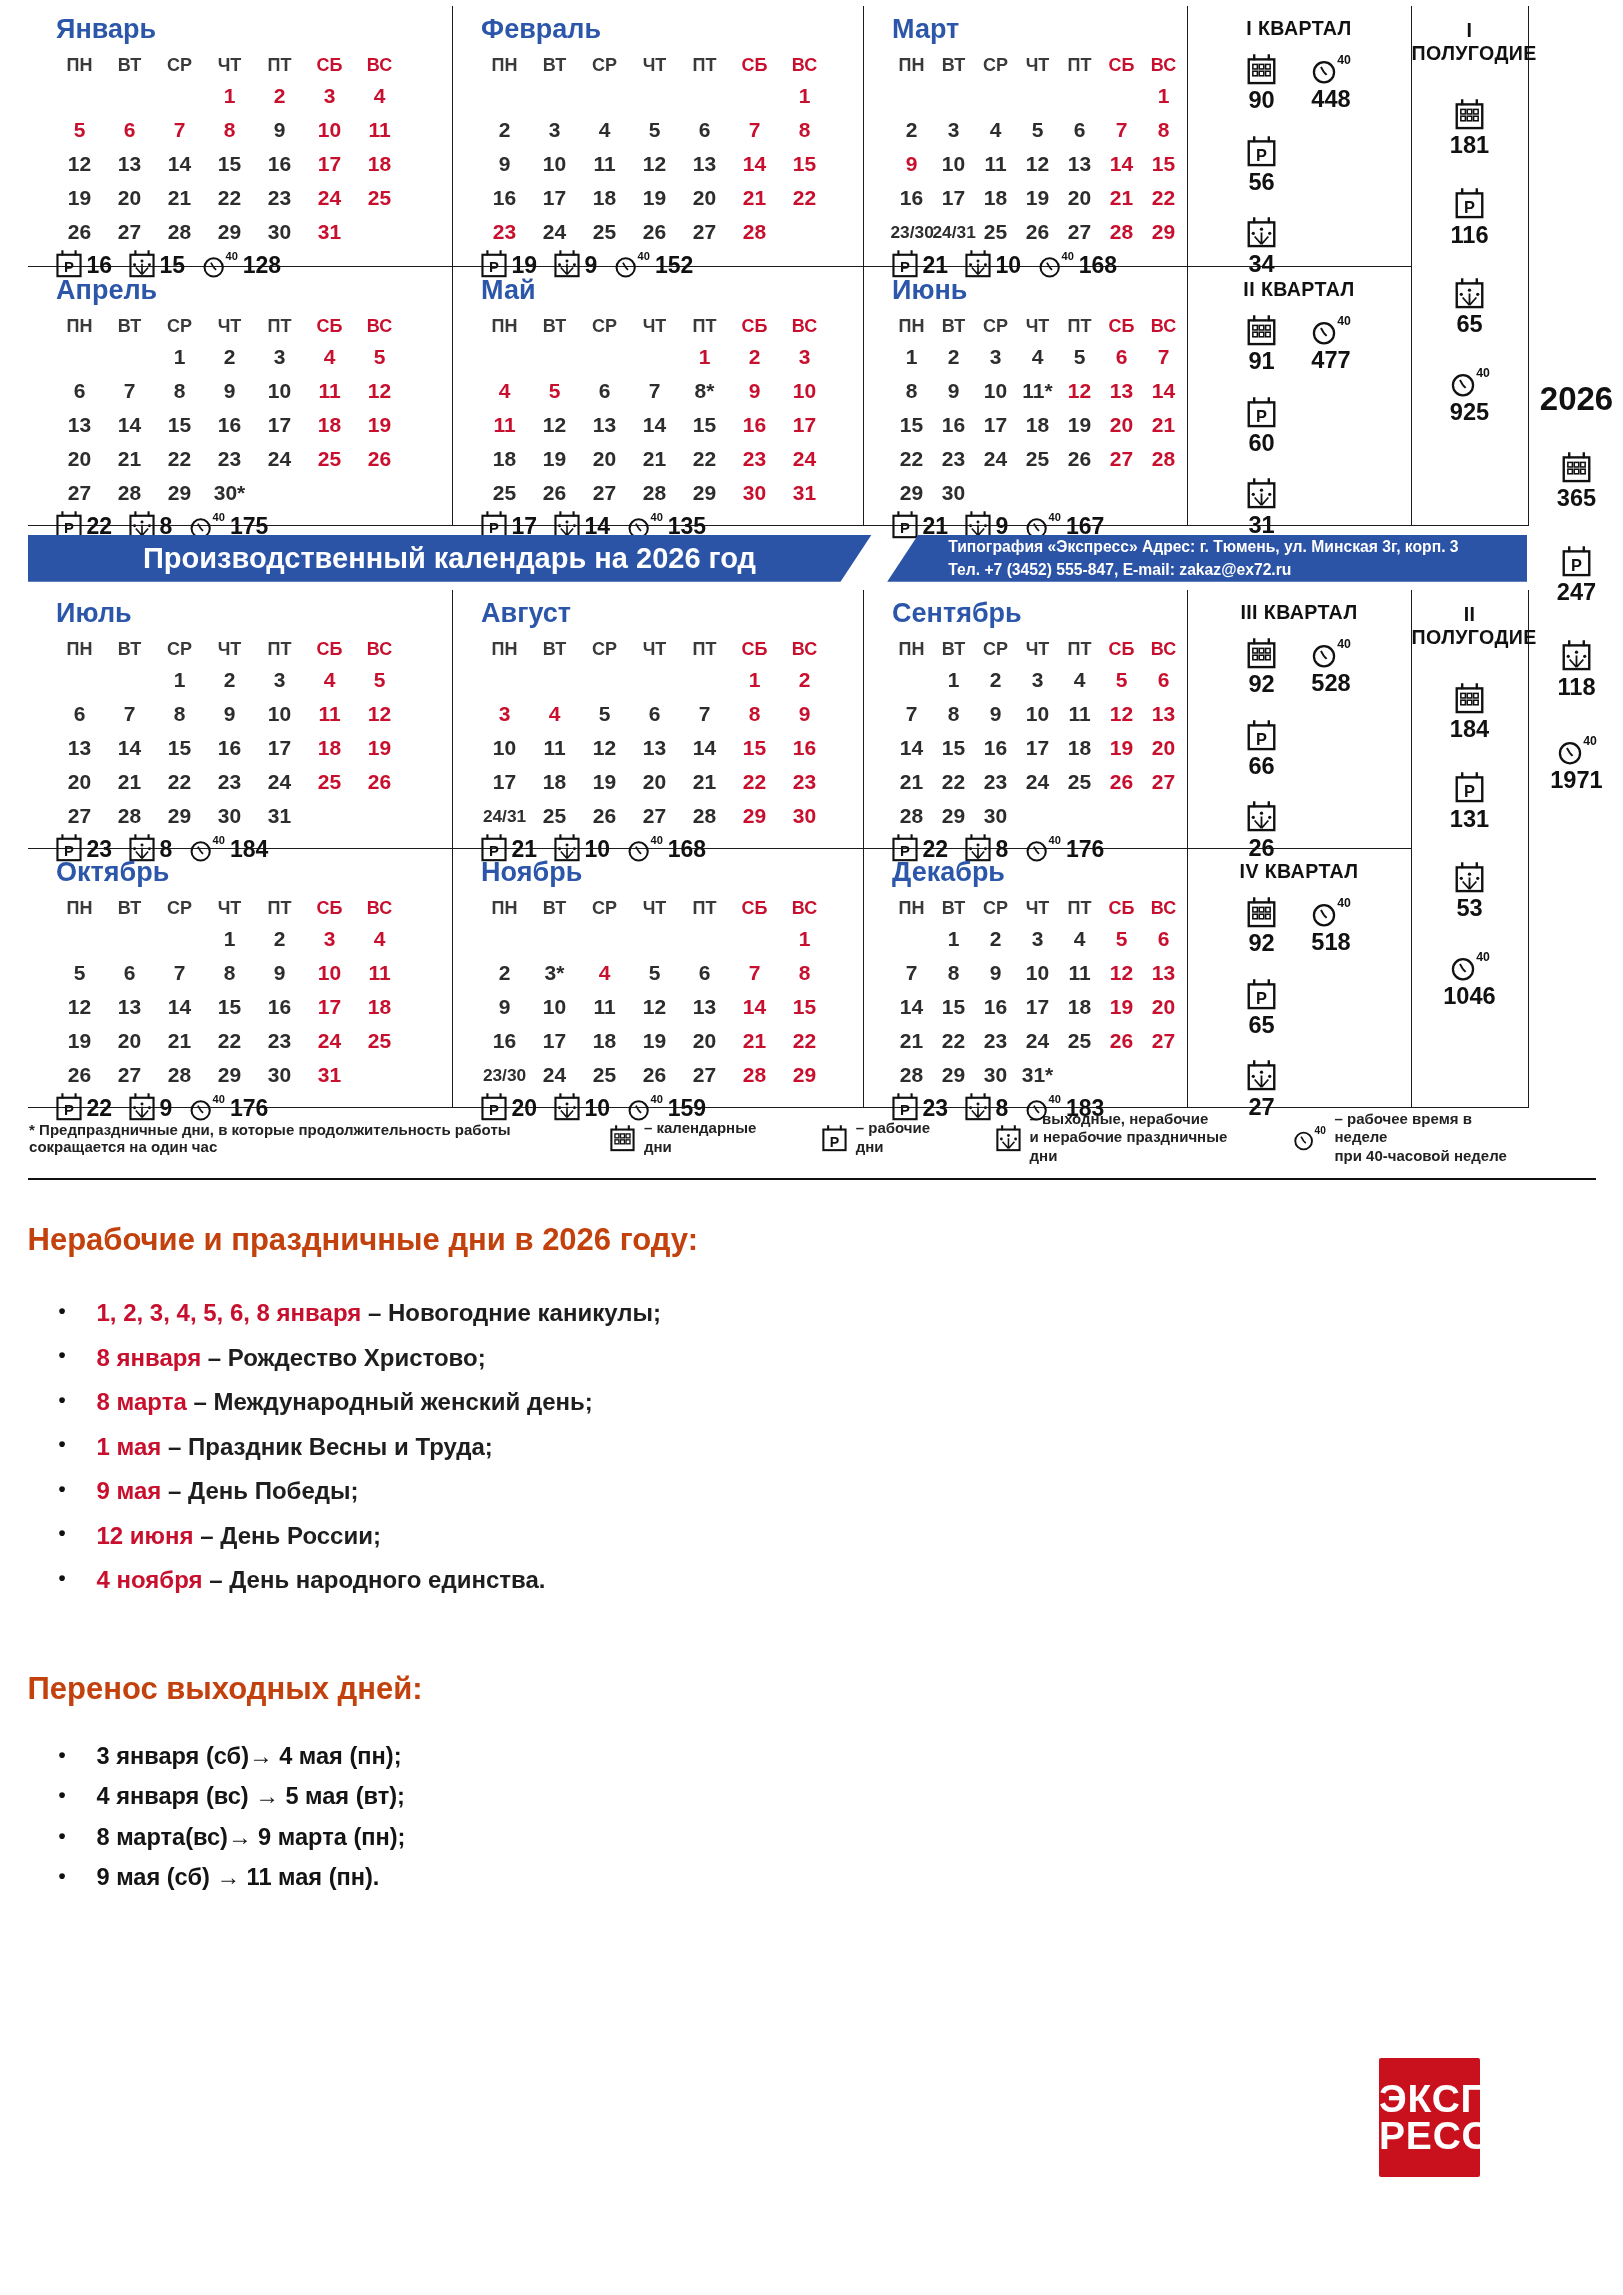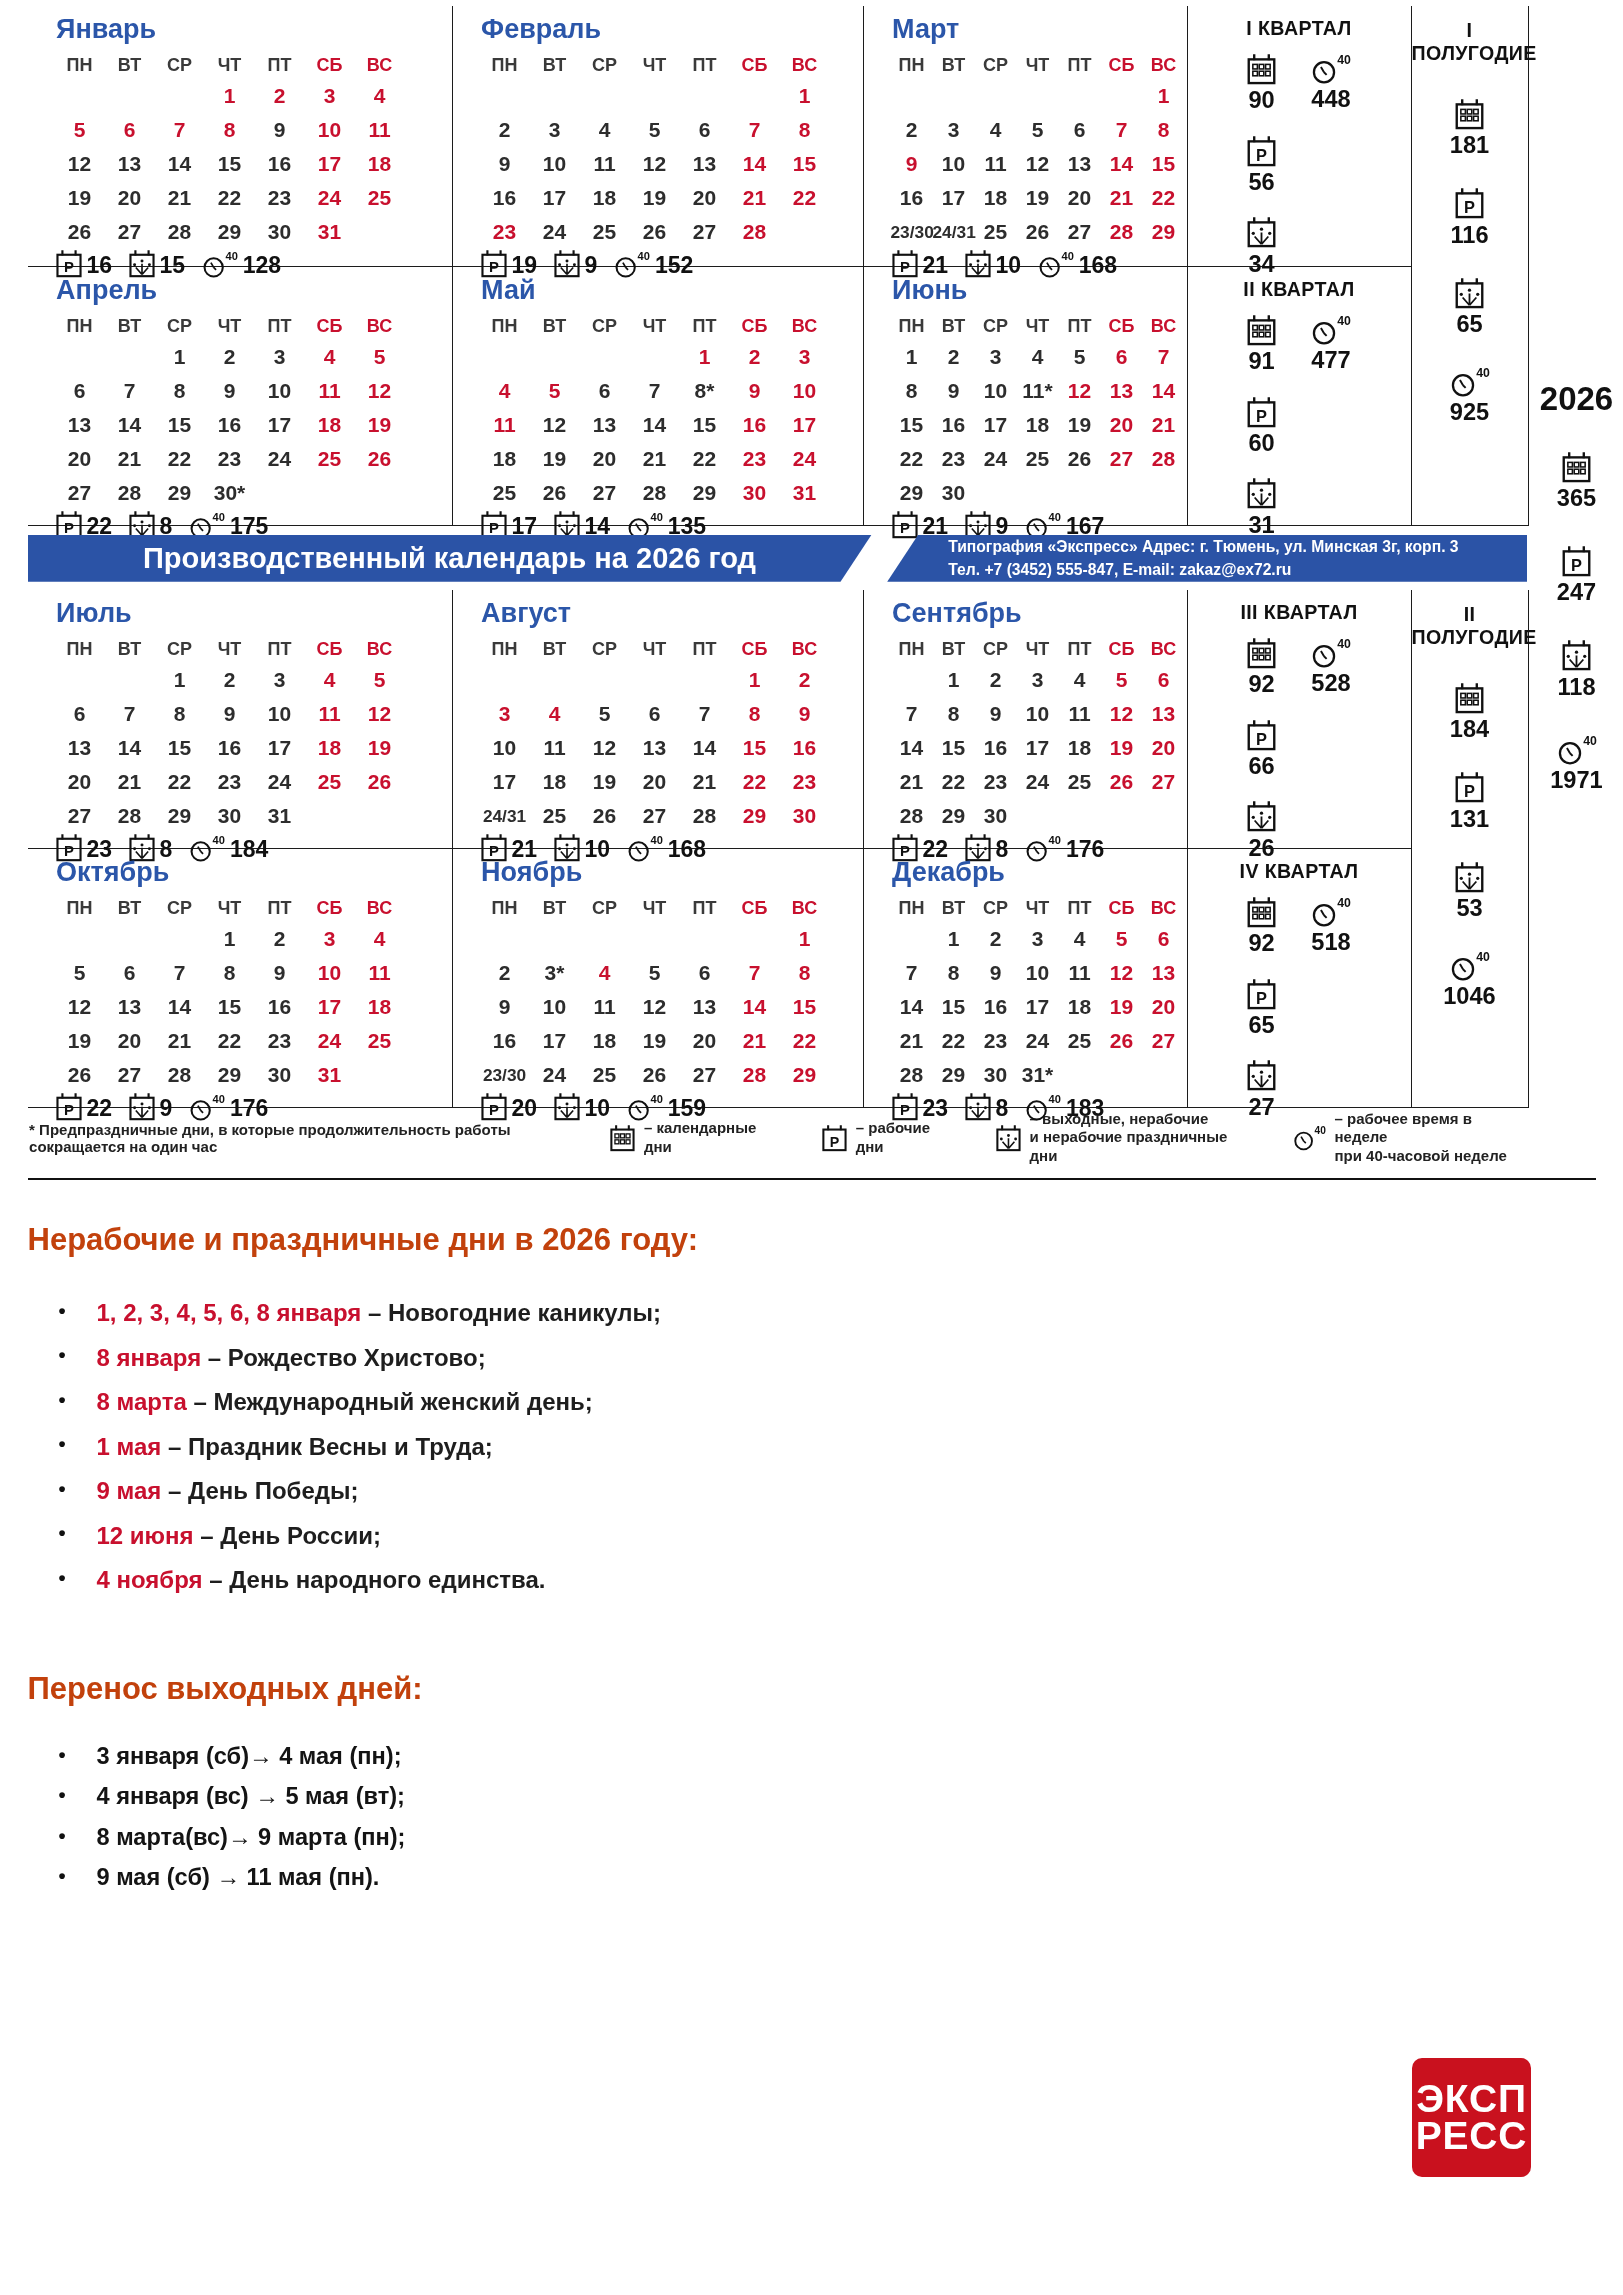--- a/index.html
+++ b/index.html
@@ -81,22 +81,22 @@
   .holidays li { font-size:24px; font-weight:700; margin-bottom:16.5px; padding-left:69px; position:relative; color:#1e1e1e; }
   .holidays li::before, .transfers li::before {
     content:"•"; position:absolute; left:31px; top:0.8px; font-size:20.4px; color:#111; }
   .hl-dates { color:var(--red); }
   .transfers { position:absolute; left:27.5px; top:1671px; width:942px; }
   .transfers ul { margin-top:36px; }
   .transfers li { font-size:23.6px; font-weight:700; margin-bottom:13.4px; padding-left:69px; position:relative; color:#141414; }
 
   
   .logo {
-    position:absolute; left:1412px; top:2058px; width:119px; height:119px;
-    background:var(--logo); border-radius:10px; color:#fff; text-align:center;
+    position:absolute; left:1379px; top:2058px; width:101px; height:119px;
+    background:var(--logo); border-radius:2px; color:#fff; text-align:center;
     display:flex; flex-direction:column; justify-content:center;
   }
   .logo div { font-size:39px; font-weight:700; line-height:0.94; letter-spacing:0.8px; }
 </style>
 </head>
 <body>
 
 <div class="page">
 
   <div class="cal-grid" id="calGrid">

